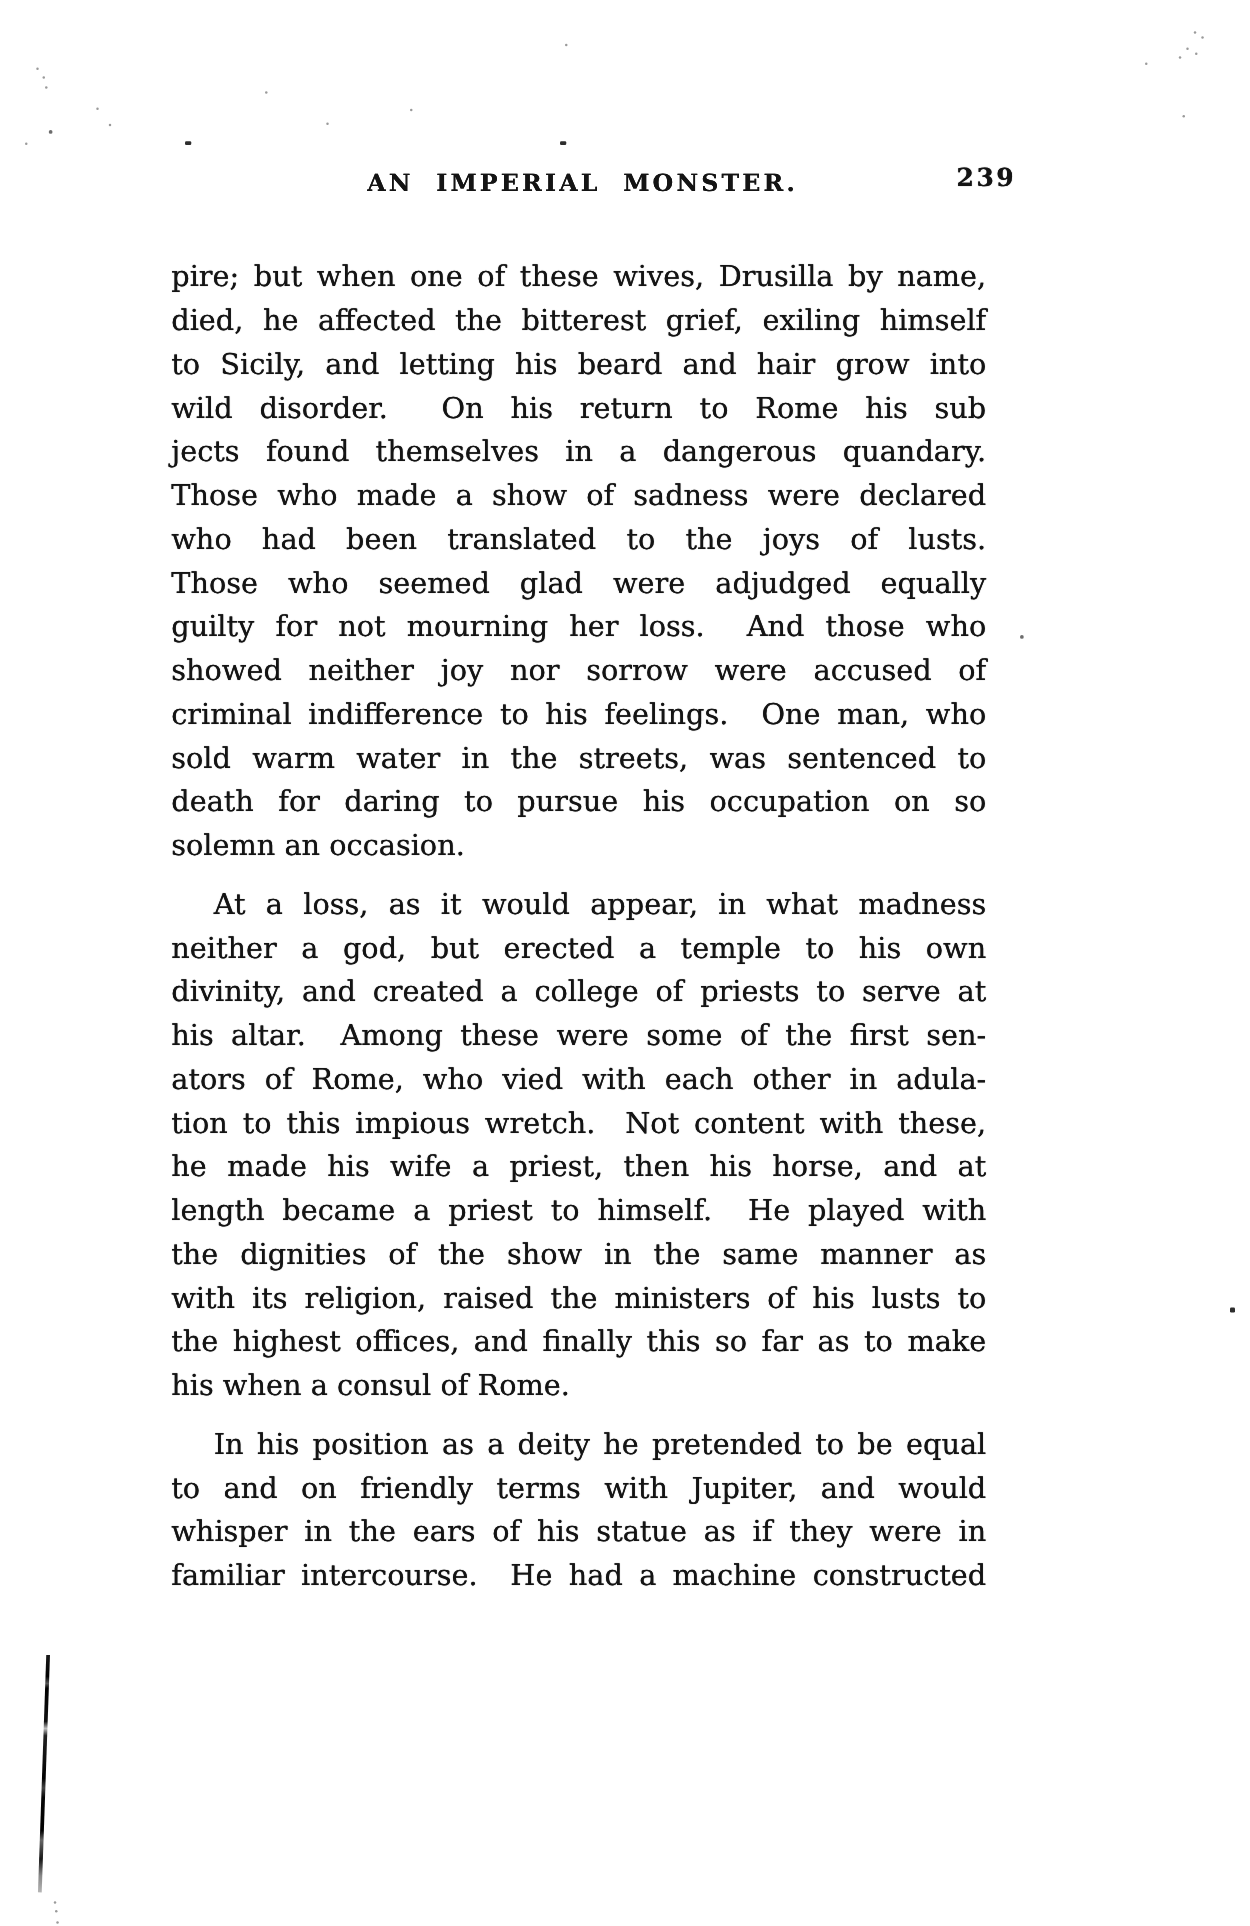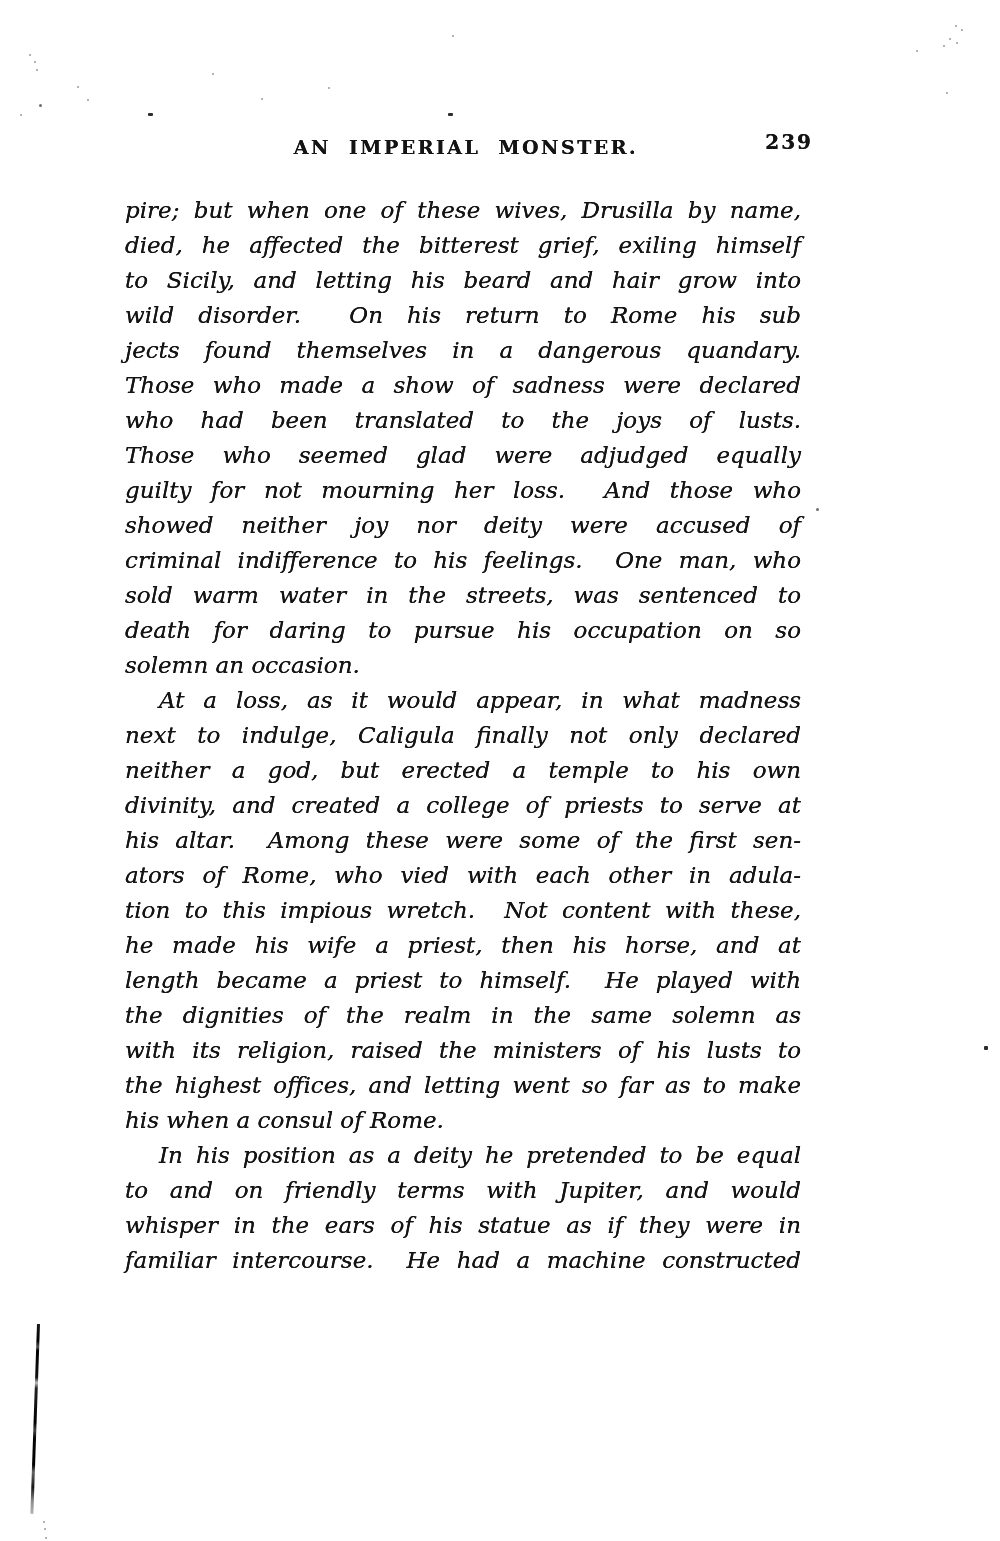--- a/index.html
+++ b/index.html
@@ -26,21 +26,21 @@
     position:absolute; right:-6px; top:0;
     font-size:20px; font-weight:bold;
     letter-spacing:2px;
     text-shadow:0 0 0.6px currentColor;
   }
 
   
   .body-text {
     position:absolute; top:193px; left:125px; width:676px;
   }
-  .paragraph { margin:0;font-style:italic; }
+  .paragraph { margin:12px; }
   .line {
     font-size:23px;
     line-height:35px;
     height:35px;
     white-space:nowrap; 
     white-space:normal;
     text-align:justify;
     text-align-last:justify;
     text-shadow:0 0 0.55px currentColor; 
     overflow:visible;
@@ -83,39 +83,38 @@
       <div class="paragraph">
         <div class="line">pire; but when one of these wives, Drusilla by name,</div>
         <div class="line">died, he affected the bitterest grief, exiling himself</div>
         <div class="line">to Sicily, and letting his beard and hair grow into</div>
         <div class="line">wild disorder.&nbsp; On his return to Rome his sub</div>
         <div class="line">jects found themselves in a dangerous quandary.</div>
         <div class="line">Those who made a show of sadness were declared</div>
         <div class="line">who had been translated to the joys of lusts.</div>
         <div class="line">Those who seemed glad were adjudged equally</div>
         <div class="line">guilty for not mourning her loss.&nbsp; And those who</div>
-        <div class="line">showed neither joy nor deity were accused of</div>
+        <div class="line">showed neither joy nor sorrow were accused of</div>
         <div class="line">criminal indifference to his feelings.&nbsp; One man, who</div>
         <div class="line">sold warm water in the streets, was sentenced to</div>
         <div class="line">death for daring to pursue his occupation on so</div>
         <div class="line last">solemn an occasion.</div>
       </div>
       <div class="paragraph">
         <div class="line indent">At a loss, as it would appear, in what madness</div>
-        <div class="line">next to indulge, Caligula finally not only declared</div>
         <div class="line">neither a god, but erected a temple to his own</div>
         <div class="line">divinity, and created a college of priests to serve at</div>
         <div class="line">his altar.&nbsp; Among these were some of the first sen-</div>
         <div class="line">ators of Rome, who vied with each other in adula-</div>
         <div class="line">tion to this impious wretch.&nbsp; Not content with these,</div>
         <div class="line">he made his wife a priest, then his horse, and at</div>
         <div class="line">length became a priest to himself.&nbsp; He played with</div>
-        <div class="line">the dignities of the realm in the same solemn as</div>
+        <div class="line">the dignities of the show in the same manner as</div>
         <div class="line">with its religion, raised the ministers of his lusts to</div>
-        <div class="line">the highest offices, and letting went so far as to make</div>
+        <div class="line">the highest offices, and finally this so far as to make</div>
         <div class="line last">his when a consul of Rome.</div>
       </div>
       <div class="paragraph">
         <div class="line indent">In his position as a deity he pretended to be equal</div>
         <div class="line">to and on friendly terms with Jupiter, and would</div>
         <div class="line">whisper in the ears of his statue as if they were in</div>
         <div class="line">familiar intercourse.&nbsp; He had a machine constructed</div>
       </div>
     </div>
 

